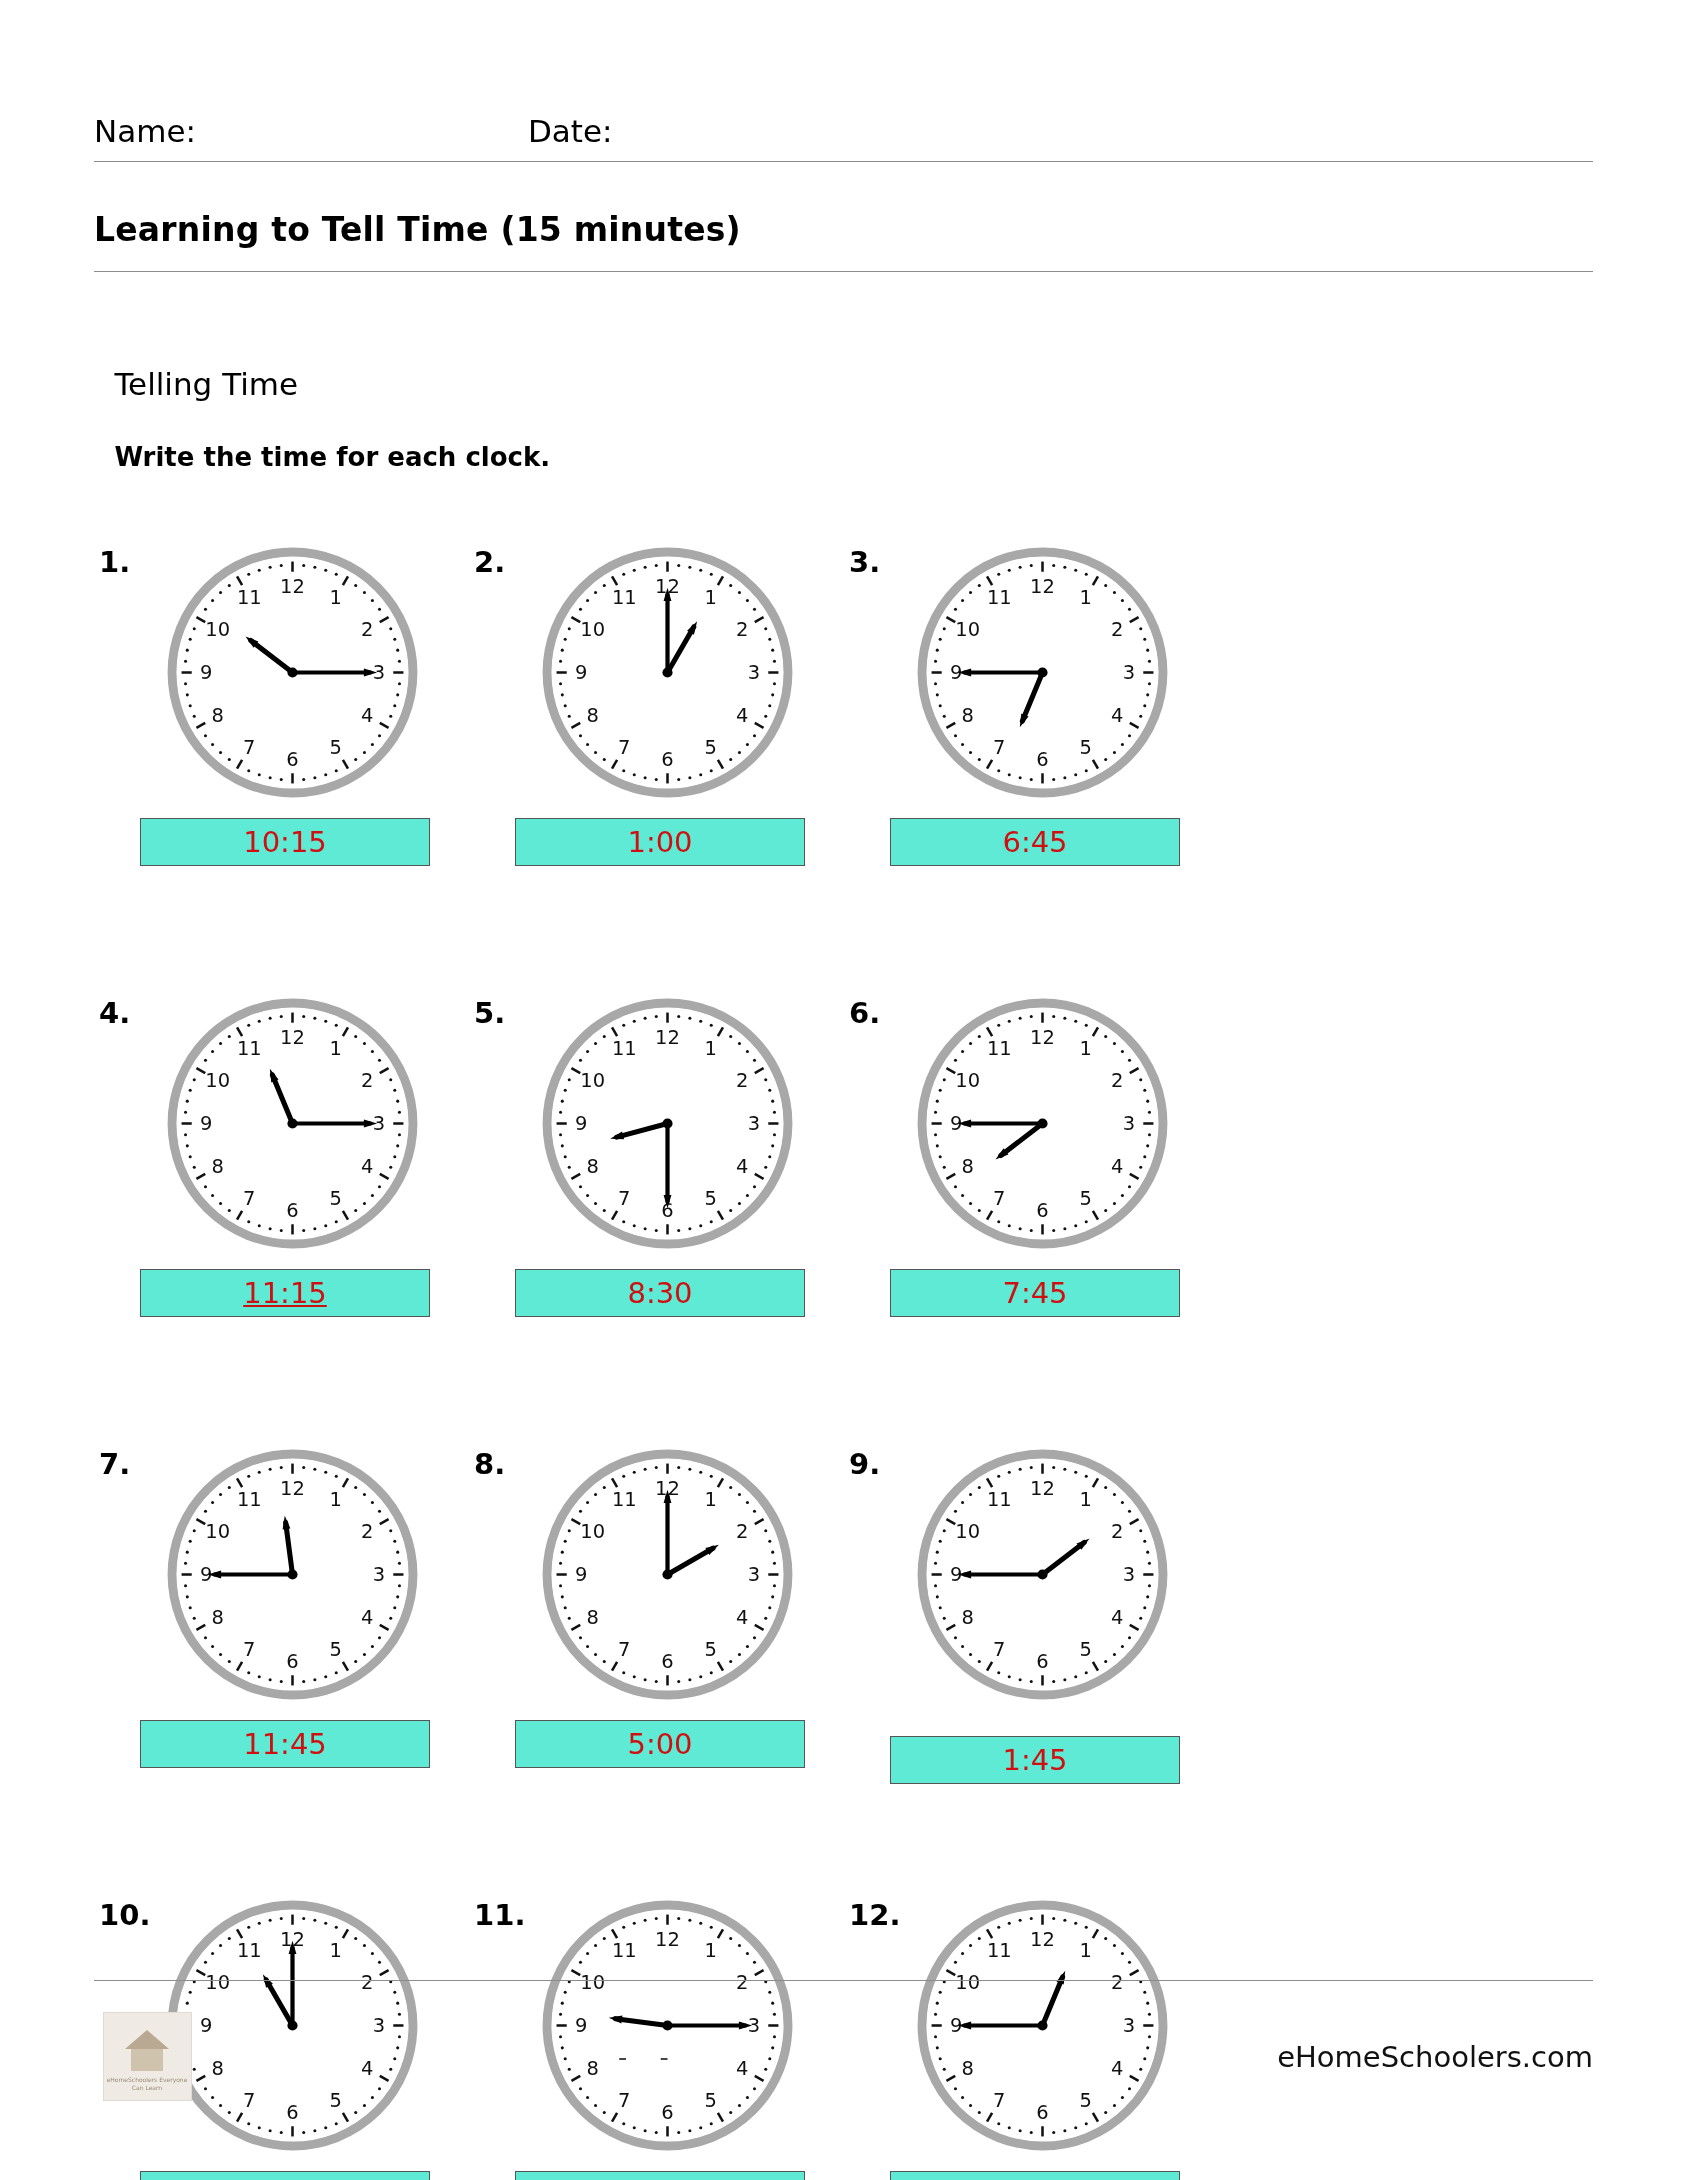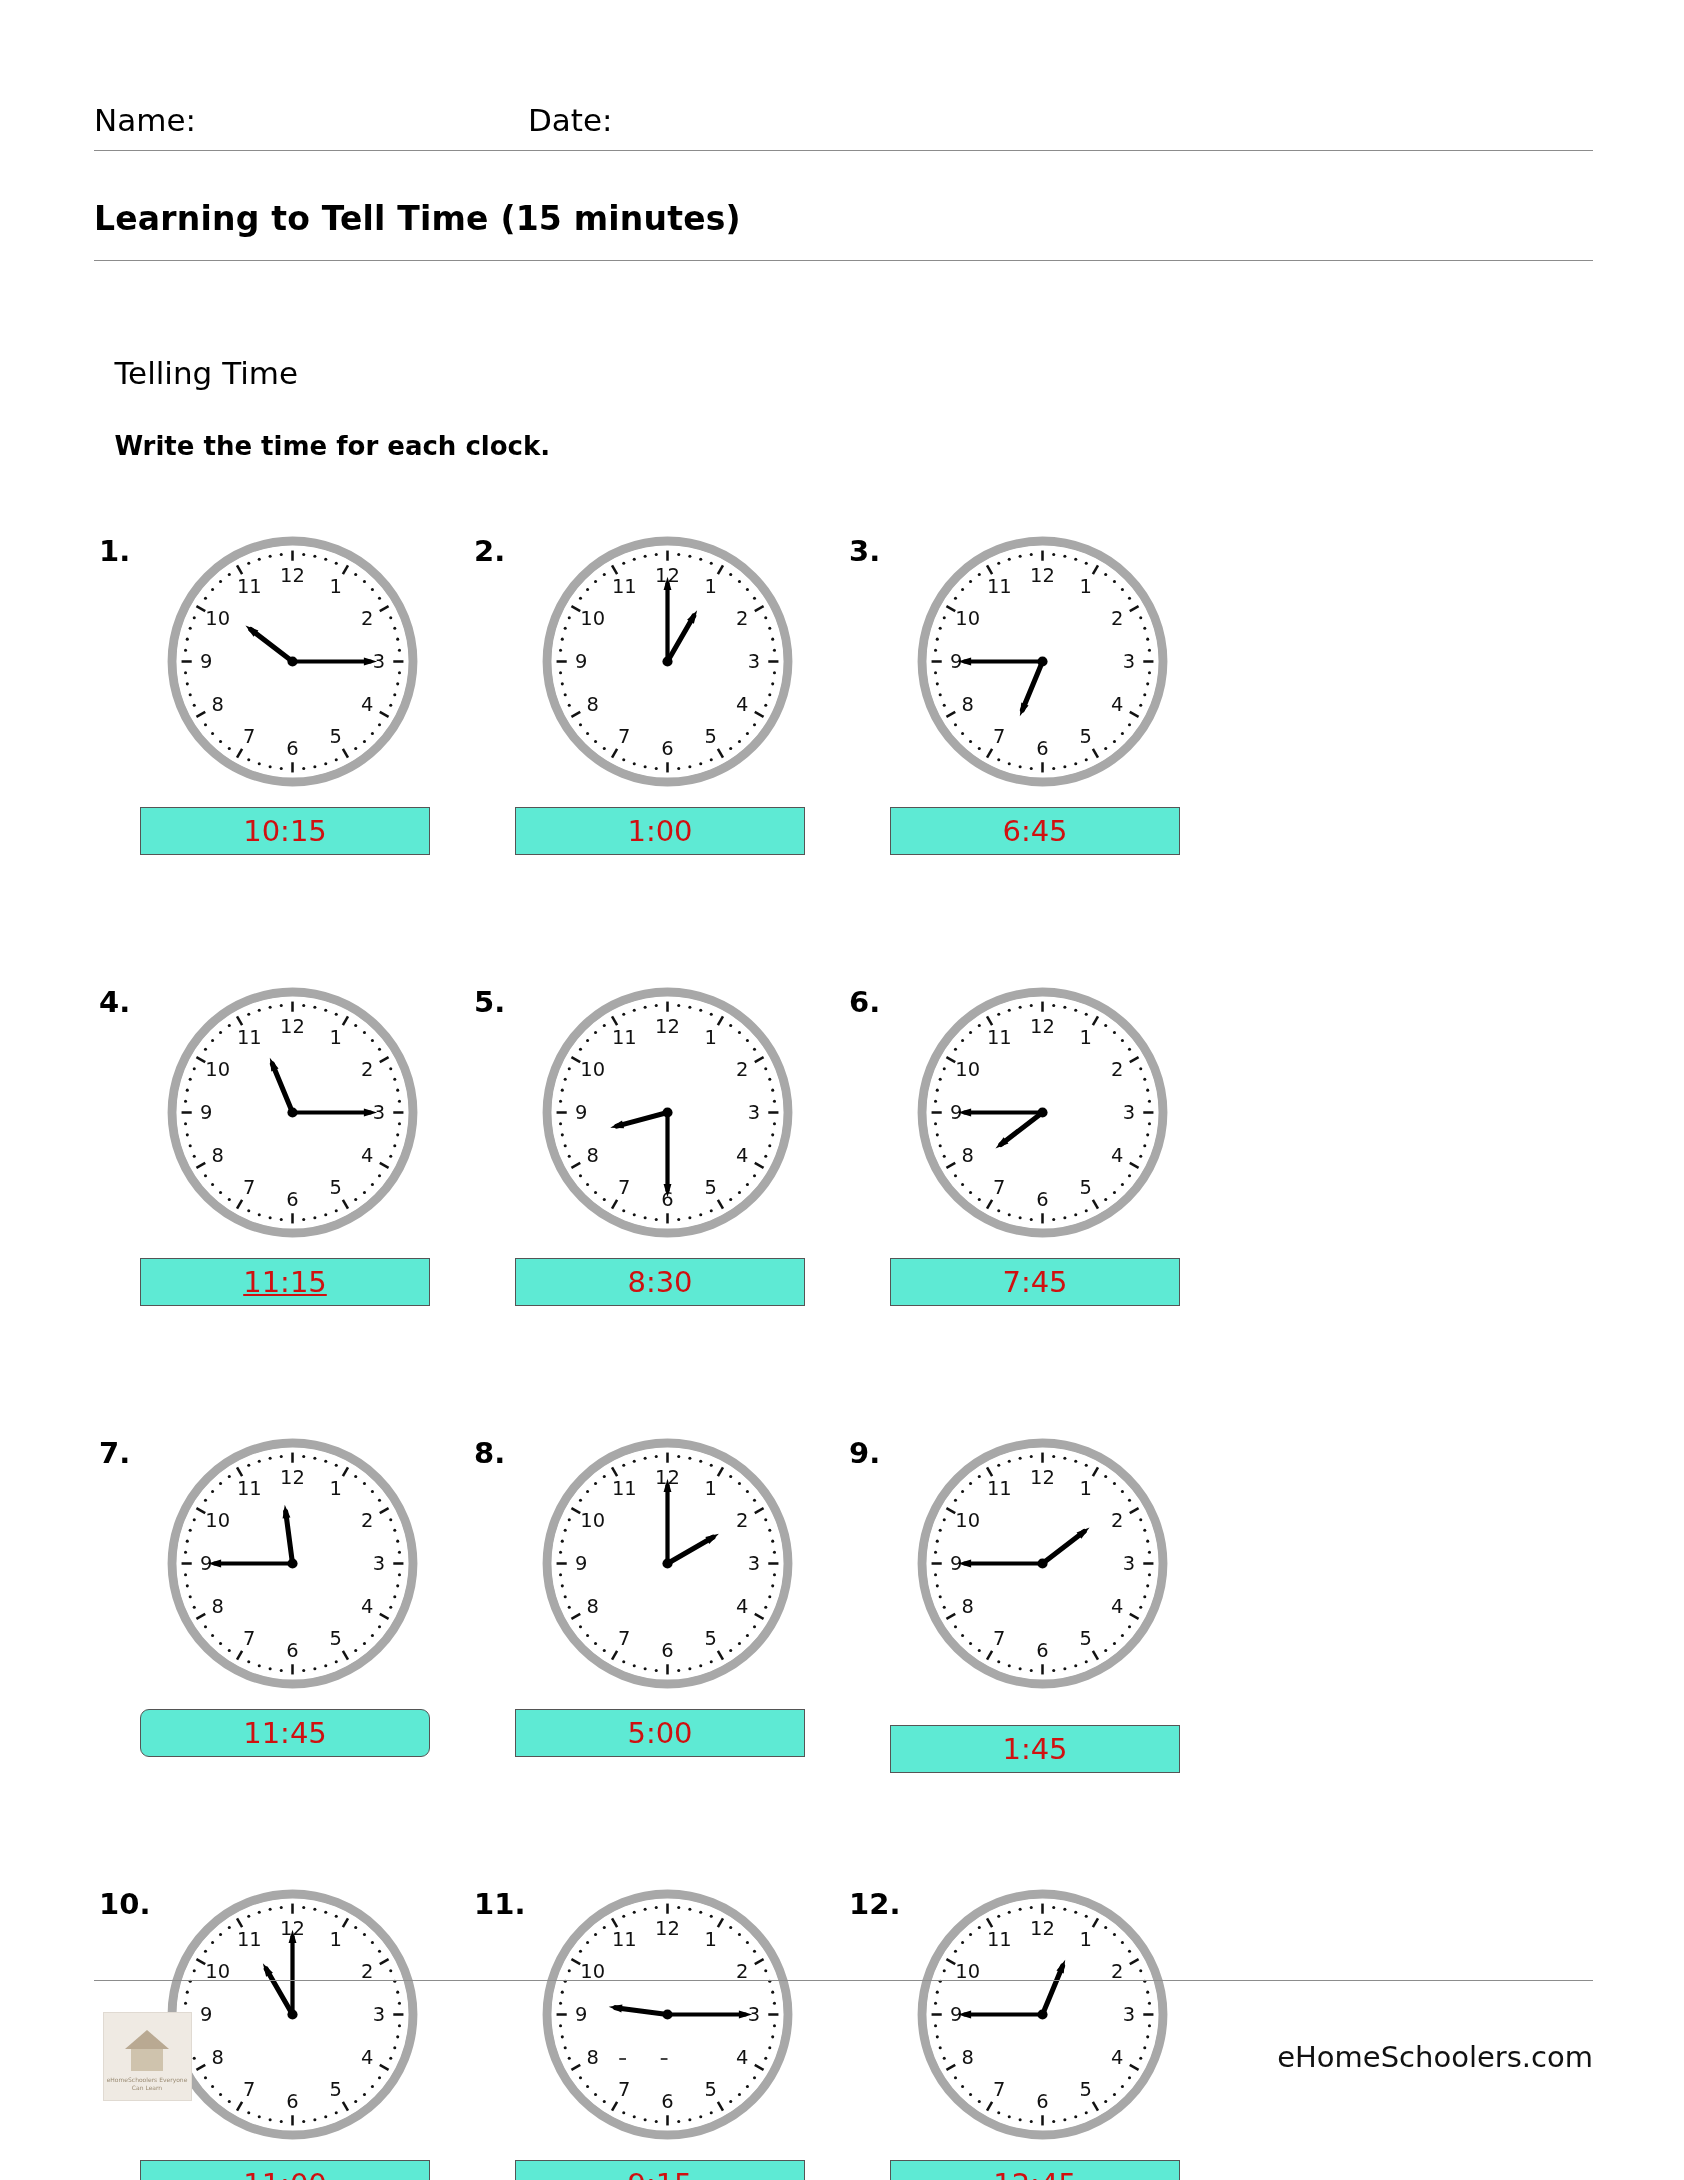--- a/index.html
+++ b/index.html
@@ -12,21 +12,21 @@
     width: 1685px;
     height: 2181px;
     font-family: "DejaVu Sans", "Liberation Sans", sans-serif;
     color: #000000;
     position: relative;
     overflow: hidden;
   }
   .page {
     width: 1685px;
     height: 2181px;
-    padding: 0 94px;
+    padding: 11px 94px;
     position: relative;
   }
 
   
   .head-row {
     display: flex;
     align-items: flex-end;
     padding-top: 102px;
     font-size: 31px;
     font-weight: 400;
@@ -805,21 +805,21 @@
             <g>
               <line x1="160" y1="160" x2="151.9073760823568" y2="98.53041859482376" stroke="#000" stroke-width="6" stroke-linecap="round"></line>
               <polygon points="150.8631665445964,90.59885970383327 157.51381459266958,105.57086227616102 148.31417324244583,106.78201803682626" fill="#000"></polygon>
             </g>
             <g>
               <line x1="160" y1="160" x2="68" y2="160" stroke="#000" stroke-width="5" stroke-linecap="round"></line>
               <polygon points="60,160 75.71199878032053,155.3604876536068 75.71199878032053,164.6395123463932" fill="#000"></polygon>
             </g>
             <circle cx="160" cy="160" r="6" fill="#000"></circle>
           </svg></div>
-        <div class="answer-box" style="color: rgb(208, 16, 16); border-radius: 9px;">11:45</div>
+        <div class="answer-box" style="color: rgb(208, 16, 16);">11:45</div>
       </div>
       <div class="cell">
         <div class="num">8.</div>
         <div class="clock-wrap"><svg viewBox="0 0 320 320" width="271" height="271">
             <circle cx="160" cy="160" r="142" fill="#ffffff" stroke="#a8a8a8" stroke-width="11"></circle>
             <circle cx="160" cy="160" r="136" fill="#ffffff" stroke="#ffffff" stroke-width="2"></circle>
             <line x1="160" y1="41" x2="160" y2="29" stroke="#111" stroke-width="3"></line>
             <circle cx="173.275114834992" cy="33.6957192882293" r="1.8" fill="#111"></circle>
             <circle cx="186.40478473385545" cy="35.77525470680669" r="1.8" fill="#111"></circle>
             <circle cx="199.24515828561832" cy="39.2158224305155" r="1.8" fill="#111"></circle>

